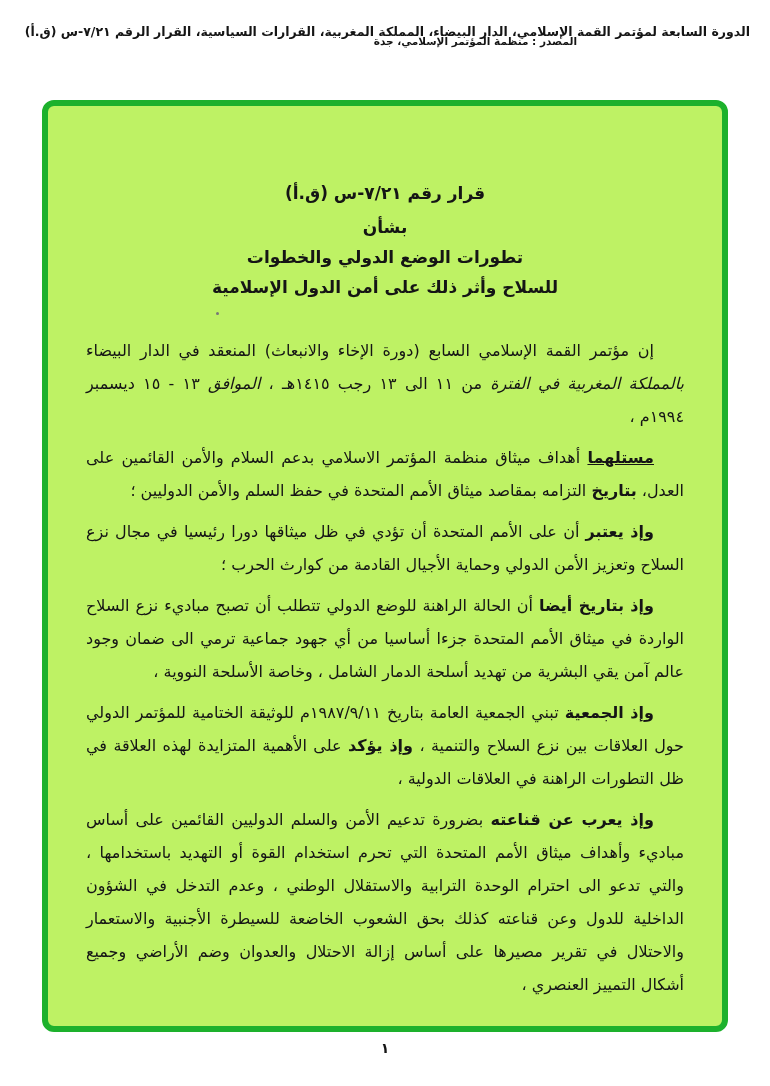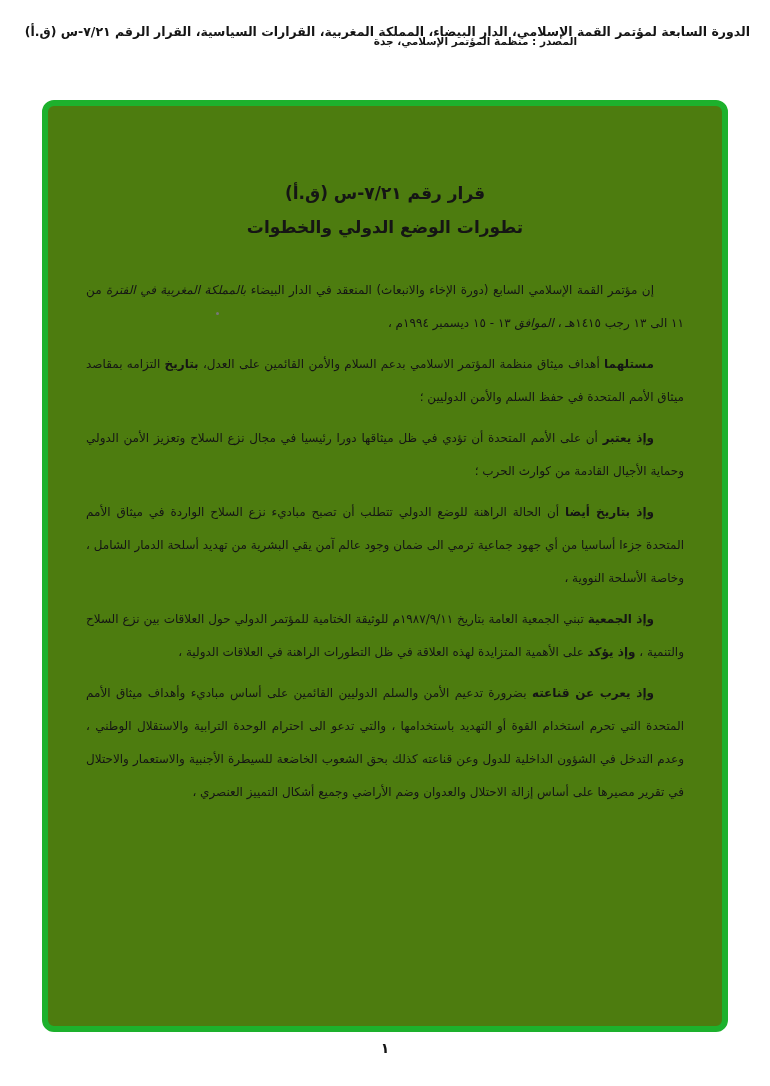--- a/index.html
+++ b/index.html
@@ -25,50 +25,50 @@
     position:absolute; top:35px; right:193px;
     font-size:10.5px; font-weight:bold;
     white-space:nowrap;
   }
   
   .doc-frame {
     position:absolute; left:42px; top:100px;
     width:674px; height:920px;
     border:6px solid #1db12c;
     border-radius:12px;
-    background:#4d7c0f;
+    background:#bef264;
   }
   .doc-inner {
     position:absolute; inset:0;
     padding:0 38px;
     box-sizing:border-box;
   }
   
   .title-block {
     margin-top:72px;
     text-align:center;
     font-weight:bold;
     font-size:17px;
     line-height:30px;
   }
   .title-line { white-space:nowrap; }
   .title-line:first-child { margin-bottom:4px; }
   
   .doc-body {
     margin-top:32px;
-    font-size:12px;
+    font-size:16px;
     line-height:33px;
     text-align:justify;
   }
   .doc-body p {
     margin:0 0 8px 0;
     text-indent:30px;
   }
   .doc-body .b { font-weight:bold; }
-  .doc-body .u { }
+  .doc-body .u { text-decoration:underline; }
   .doc-body .i { font-style:italic; }
   
   .artifact-dot {
     position:absolute; left:168px; top:206px;
     width:3px; height:3px; background:#777; border-radius:50%;
   }
   
   .page-number {
     position:absolute; top:1040px; left:0; right:0;
     text-align:center;
@@ -80,21 +80,23 @@
 
 <div class="source-header">
   <div class="source-line1">الدورة السابعة لمؤتمر القمة الإسلامي، الدار البيضاء، المملكة المغربية، القرارات السياسية، القرار الرقم ٧/٢١-س (ق.أ)</div>
 </div>
 <div class="source-line2">المصدر :  منظمة المؤتمر الإسلامي، جدة</div>
 
 <div class="doc-frame">
   <div class="doc-inner">
     <div class="title-block">
         <div class="title-line">قرار رقم ٧/٢١-س (ق.أ)</div>
+        <div class="title-line">بشأن</div>
         <div class="title-line">تطورات الوضع الدولي والخطوات</div>
+        <div class="title-line">للسلاح وأثر ذلك على أمن الدول الإسلامية</div>
       </div>
     <div class="doc-body">
         <p><span>إن مؤتمر القمة الإسلامي السابع (دورة الإخاء والانبعاث) المنعقد في الدار البيضاء </span><span class="i">بالمملكة المغربية في الفترة</span><span> من ١١ الى ١٣ رجب ١٤١٥هـ ، </span><span class="i">الموافق</span><span> ١٣ - ١٥ ديسمبر ١٩٩٤م ،</span></p>
         <p><span class="b u">مستلهما</span><span> أهداف ميثاق منظمة المؤتمر الاسلامي بدعم السلام والأمن القائمين على العدل، </span><span class="b">بتاريخ</span><span> التزامه بمقاصد ميثاق الأمم المتحدة في حفظ السلم والأمن الدوليين ؛</span></p>
         <p><span class="b">وإذ يعتبر</span><span> أن على الأمم المتحدة أن تؤدي في ظل ميثاقها دورا رئيسيا في مجال نزع السلاح وتعزيز الأمن الدولي وحماية الأجيال القادمة من كوارث الحرب ؛</span></p>
         <p><span class="b">وإذ بتاريخ أيضا</span><span> أن الحالة الراهنة للوضع الدولي تتطلب أن تصبح مباديء نزع السلاح الواردة في ميثاق الأمم المتحدة جزءا أساسيا من أي جهود جماعية ترمي الى ضمان وجود عالم آمن يقي البشرية من تهديد أسلحة الدمار الشامل ، وخاصة الأسلحة النووية ،</span></p>
         <p><span class="b">وإذ الجمعية</span><span> تبني الجمعية العامة بتاريخ ١٩٨٧/٩/١١م للوثيقة الختامية للمؤتمر الدولي حول العلاقات بين نزع السلاح والتنمية ، </span><span class="b">وإذ يؤكد</span><span> على الأهمية المتزايدة لهذه العلاقة في ظل التطورات الراهنة في العلاقات الدولية ،</span></p>
         <p><span class="b">وإذ يعرب عن قناعته</span><span> بضرورة تدعيم الأمن والسلم الدوليين القائمين على أساس مباديء وأهداف ميثاق الأمم المتحدة التي تحرم استخدام القوة أو التهديد باستخدامها ، والتي تدعو الى احترام الوحدة الترابية والاستقلال الوطني ، وعدم التدخل في الشؤون الداخلية للدول وعن قناعته كذلك بحق الشعوب الخاضعة للسيطرة الأجنبية والاستعمار والاحتلال في تقرير مصيرها على أساس إزالة الاحتلال والعدوان وضم الأراضي وجميع أشكال التمييز العنصري ،</span></p>
       </div>
   </div>

